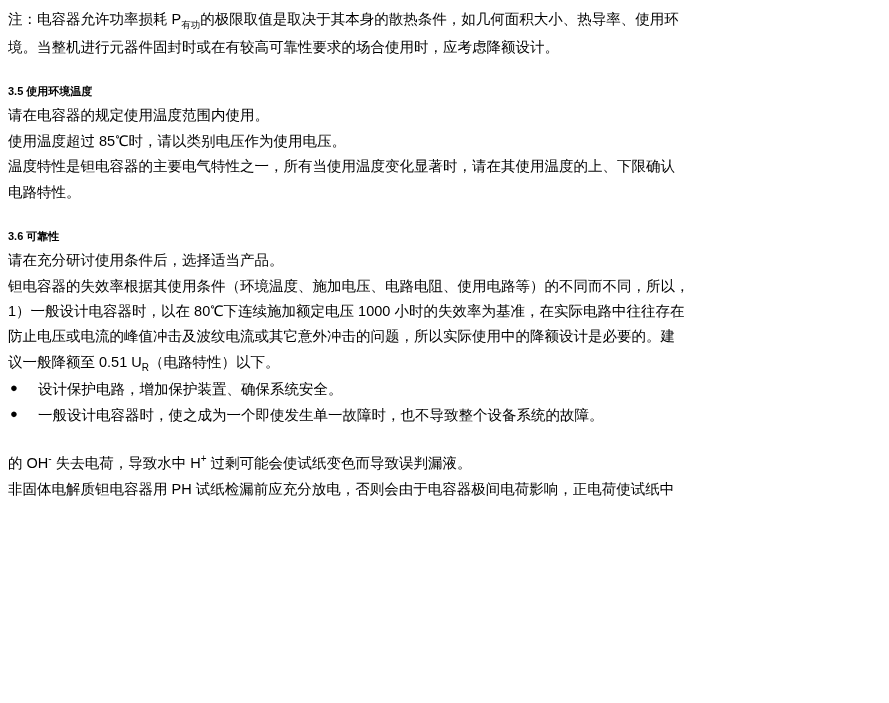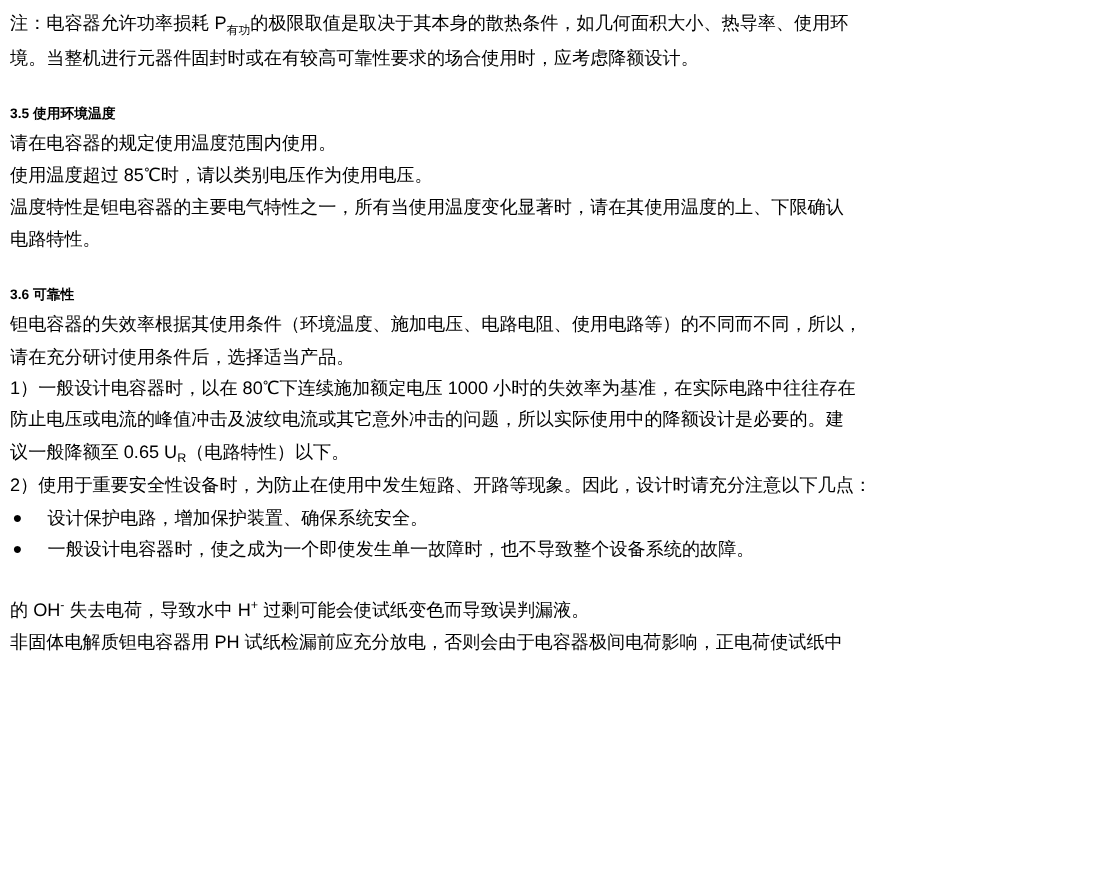--- a/index.html
+++ b/index.html
@@ -82,26 +82,25 @@
     <p class="para">请在电容器的规定使用温度范围内使用。</p>
     <p class="para">使用温度超过 85℃时，请以类别电压作为使用电压。</p>
     <p class="para">温度特性是钽电容器的主要电气特性之一，所有当使用温度变化显著时，请在其使用温度的上、下限确认</p>
     <p class="para">电路特性。</p>
   </div>
 
   <div class="spacer-lg"></div>
 
   <div>
     <p class="heading"><span>3.6</span> <span>可靠性</span></p>
+    <p class="para">请在充分研讨使用条件后，选择适当产品。</p>
     <p class="para">钽电容器的失效率根据其使用条件（环境温度、施加电压、电路电阻、使用电路等）的不同而不同，所以，</p>
-    <p class="para">请在充分研讨使用条件后，选择适当产品。</p>
     <p class="para">1）一般设计电容器时，以在 80℃下连续施加额定电压 1000 小时的失效率为基准，在实际电路中往往存在</p>
     <p class="para">防止电压或电流的峰值冲击及波纹电流或其它意外冲击的问题，所以实际使用中的降额设计是必要的。建</p>
-    <p class="para"><span>议一般降额至 0.65 U</span><span class="subr">R</span><span>（电路特性）以下。</span></p>
-    <p class="para">2）使用于重要安全性设备时，为防止在使用中发生短路、开路等现象。因此，设计时请充分注意以下几点：</p>
+    <p class="para"><span>议一般降额至 0.51 U</span><span class="subr">R</span><span>（电路特性）以下。</span></p>
 
     <div class="bullet-row">
       <span class="bullet-dot">●</span>
       <span class="bullet-text">设计保护电路，增加保护装置、确保系统安全。</span>
     </div>
     <div class="bullet-row">
       <span class="bullet-dot">●</span>
       <span class="bullet-text">一般设计电容器时，使之成为一个即使发生单一故障时，也不导致整个设备系统的故障。</span>
     </div>
   </div>

